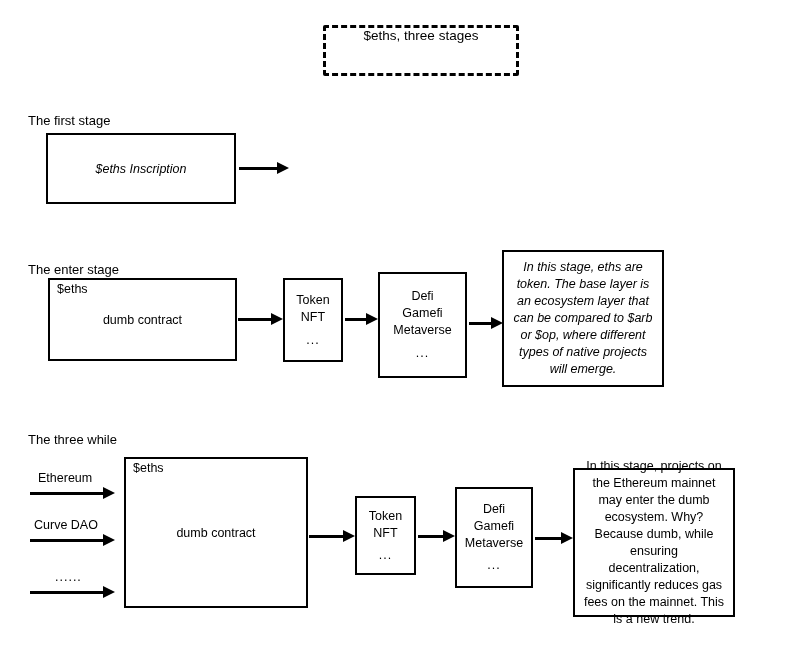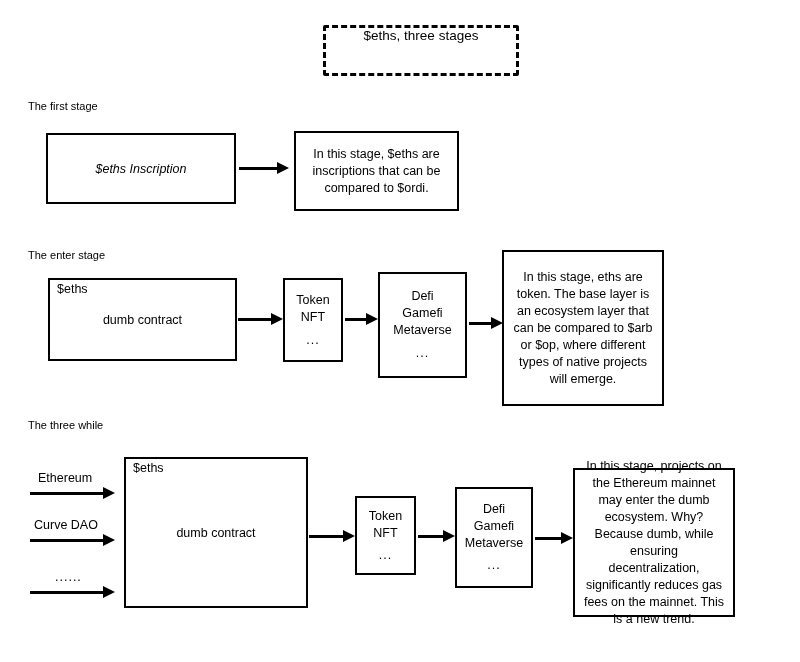--- a/index.html
+++ b/index.html
@@ -25,23 +25,24 @@
     border: 3px dashed #000000;
     border-radius: 2px;
     display: flex;
     justify-content: center;
     font-size: 13.5px;
     background: #ffffff;
   }
 
   
   .stage-heading {
-    font-size: 11px;
+    font-size: 13px;
     line-height: 15px;
     white-space: nowrap;
+    margin-top: 14px;
   }
 
   
   .box {
     border: 2.5px solid #000000;
     background: #ffffff;
     box-sizing: border-box;
   }
   .box-center {
     display: flex;
@@ -122,23 +123,20 @@
 
   <div class="abs box box-center" style="left:46px; top:133px; width:190px; height:71px;">
     <span class="label-plain">$eths  Inscription</span>
   </div>
 
   <div class="abs arrow" style="left:239px; top:167px; width:50px;">
     <div class="shaft" style="width:40px;"></div>
     <div class="head"></div>
   </div>
 
-  <div class="abs box box-center" style="left:294px; top:131px; width:165px; height:80px;">
-    <span class="note-text">In this stage, $eths are inscriptions that can be compared to $ordi.</span>
-  </div>
 
   <div class="abs stage-heading" style="left:28px; top:248px;">The enter stage</div>
 
   <div class="abs box" style="left:48px; top:278px; width:189px; height:83px;">
     <span class="corner-label">$eths</span>
     <div class="abs" style="left:0; top:0; width:100%; height:100%; display:flex; align-items:center; justify-content:center;">
       <span class="mid-label">dumb contract</span>
     </div>
   </div>
 
@@ -167,21 +165,21 @@
       <div>Metaverse</div>
       <div class="dots" style="margin-top:6px;">...</div>
     </div>
   </div>
 
   <div class="abs arrow" style="left:469px; top:322px; width:34px;">
     <div class="shaft" style="width:24px;"></div>
     <div class="head"></div>
   </div>
 
-  <div class="abs box box-center" style="left:502px; top:250px; width:162px; height:156px;">
+  <div class="abs box box-center" style="left:502px; top:250px; width:162px; height:137px;font-style:italic;">
     <span class="note-text">In this stage, eths are token. The base layer is an ecosystem layer that can be compared to $arb or $op, where different types of native projects will emerge.</span>
   </div>
 
   <div class="abs stage-heading" style="left:28px; top:418px;">The three while</div>
 
   <div class="abs arrow-caption" style="left:38px; top:471px;">Ethereum</div>
   <div class="abs arrow" style="left:30px; top:492px; width:85px;">
     <div class="shaft" style="width:75px;"></div>
     <div class="head"></div>
   </div>

